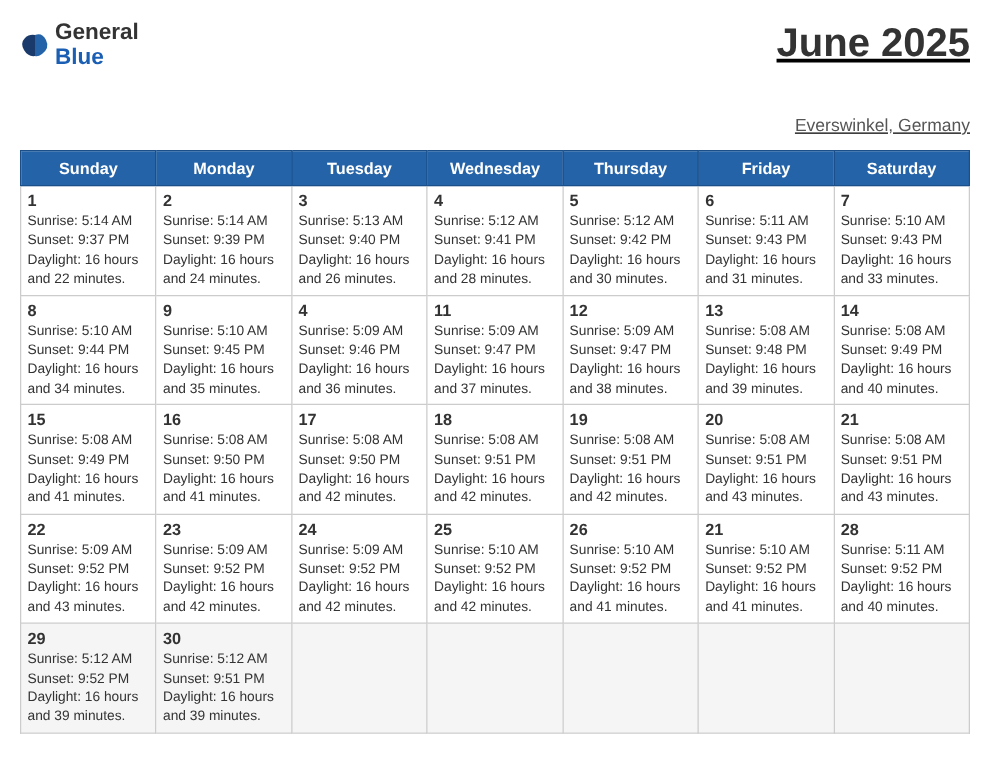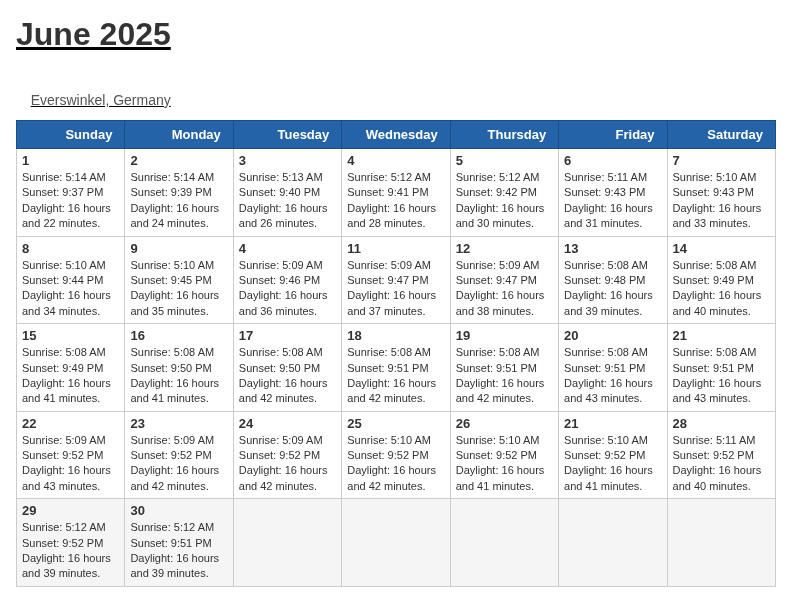--- a/index.html
+++ b/index.html
@@ -48,21 +48,21 @@
     }
     .calendar {
       width: 100%;
       border-collapse: collapse;
       font-size: 11px;
     }
     .calendar th {
       background: #2563a8;
       color: #fff;
       padding: 6px 12px;
-      text-align: right;
+      text-align: center;
       font-size: 13px;
       font-weight: bold;
       border: 1px solid #1a4f8a;
       margin-top: 26px;
     }
     .calendar td {
       border: 1px solid #ccc;
       padding: 4px 5px;
       vertical-align: top;
       width: 107px;
@@ -87,20 +87,30 @@
       background: #f5f5f5 !important;
     }
     .last-week td {
       background: #f0f0f0;
     }
   </style>
 </head>
 <body>
 
 <div class="header">
+  <div class="logo">
+    <svg class="logo-icon" viewBox="0 0 30 30" xmlns="http://www.w3.org/2000/svg">
+      <path d="M15 5 Q22 2 26 10 Q30 18 22 24 Q18 27 15 26" fill="#2563a8"></path>
+      <path d="M15 26 Q8 27 4 20 Q0 13 5 8 Q9 4 15 5" fill="#1a3a6b"></path>
+    </svg>
+    <div class="logo-text">
+      <span class="logo-general">General</span><br>
+      <span class="logo-blue">Blue</span>
+    </div>
+  </div>
   <div class="title-block">
     <div class="month-year">June 2025</div>
     <div class="location">Everswinkel, Germany</div>
   </div>
 </div>
 
 <table class="calendar">
   <thead>
     <tr>
       <th>Sunday</th>

